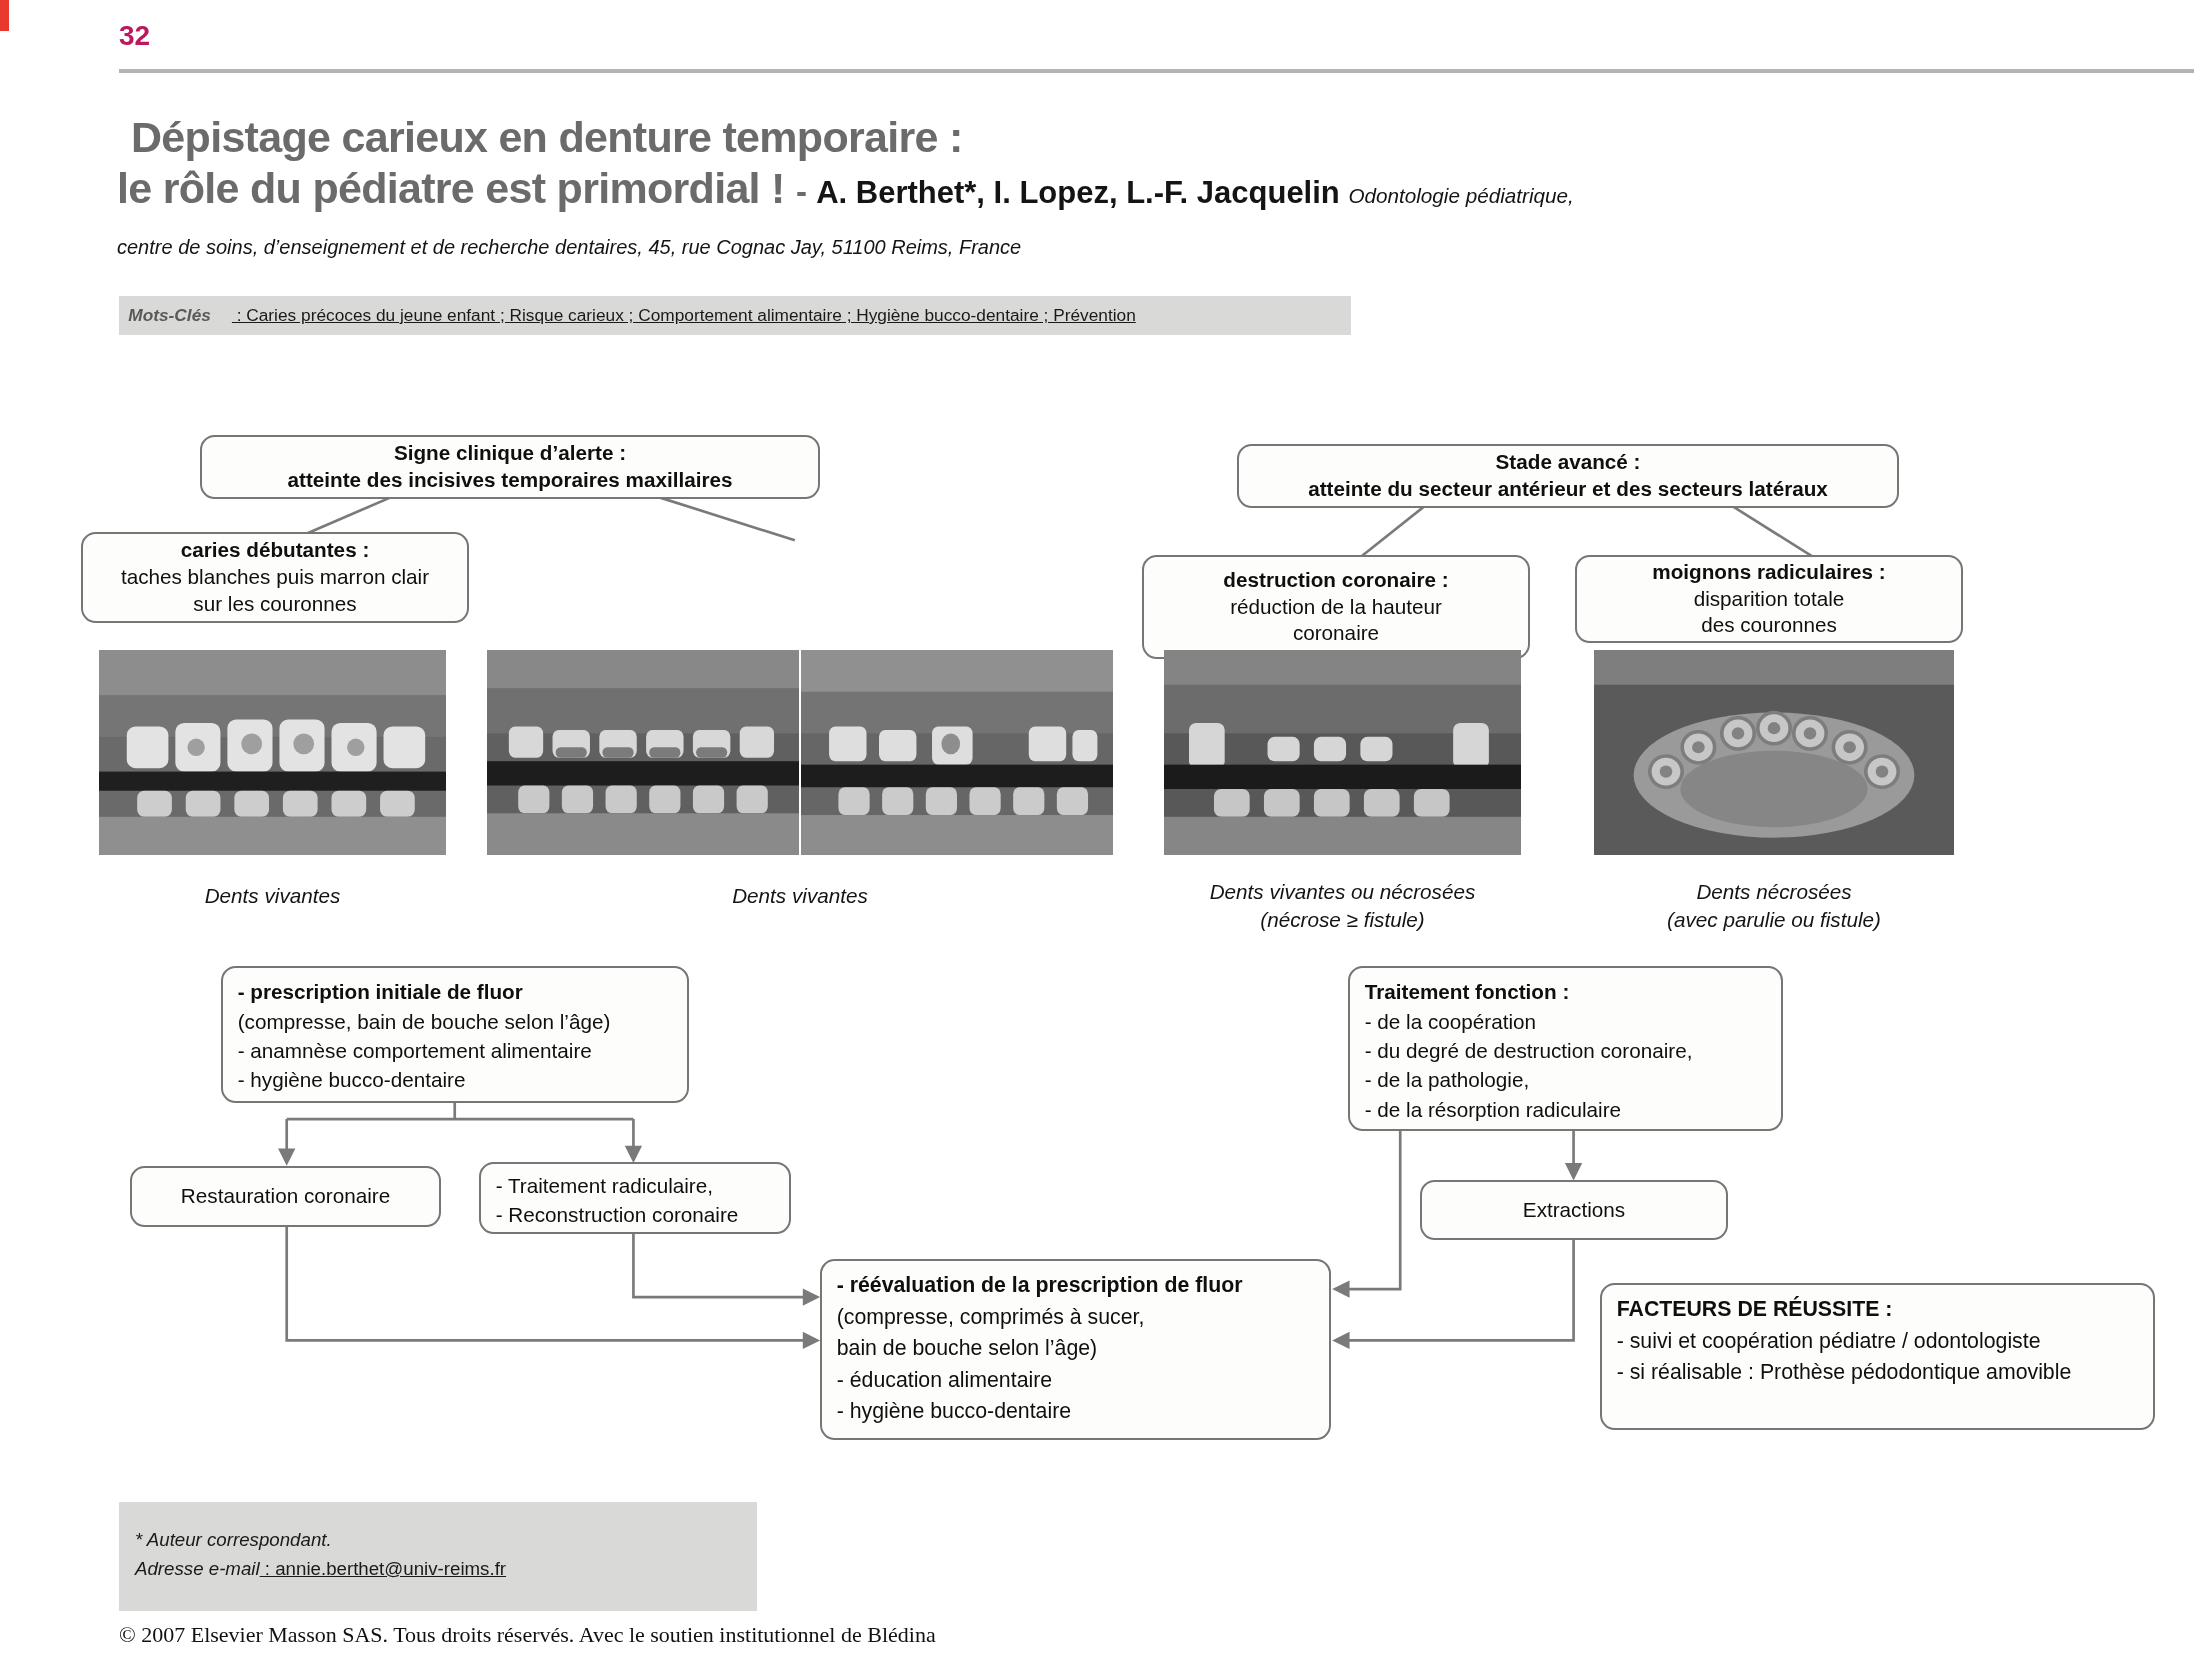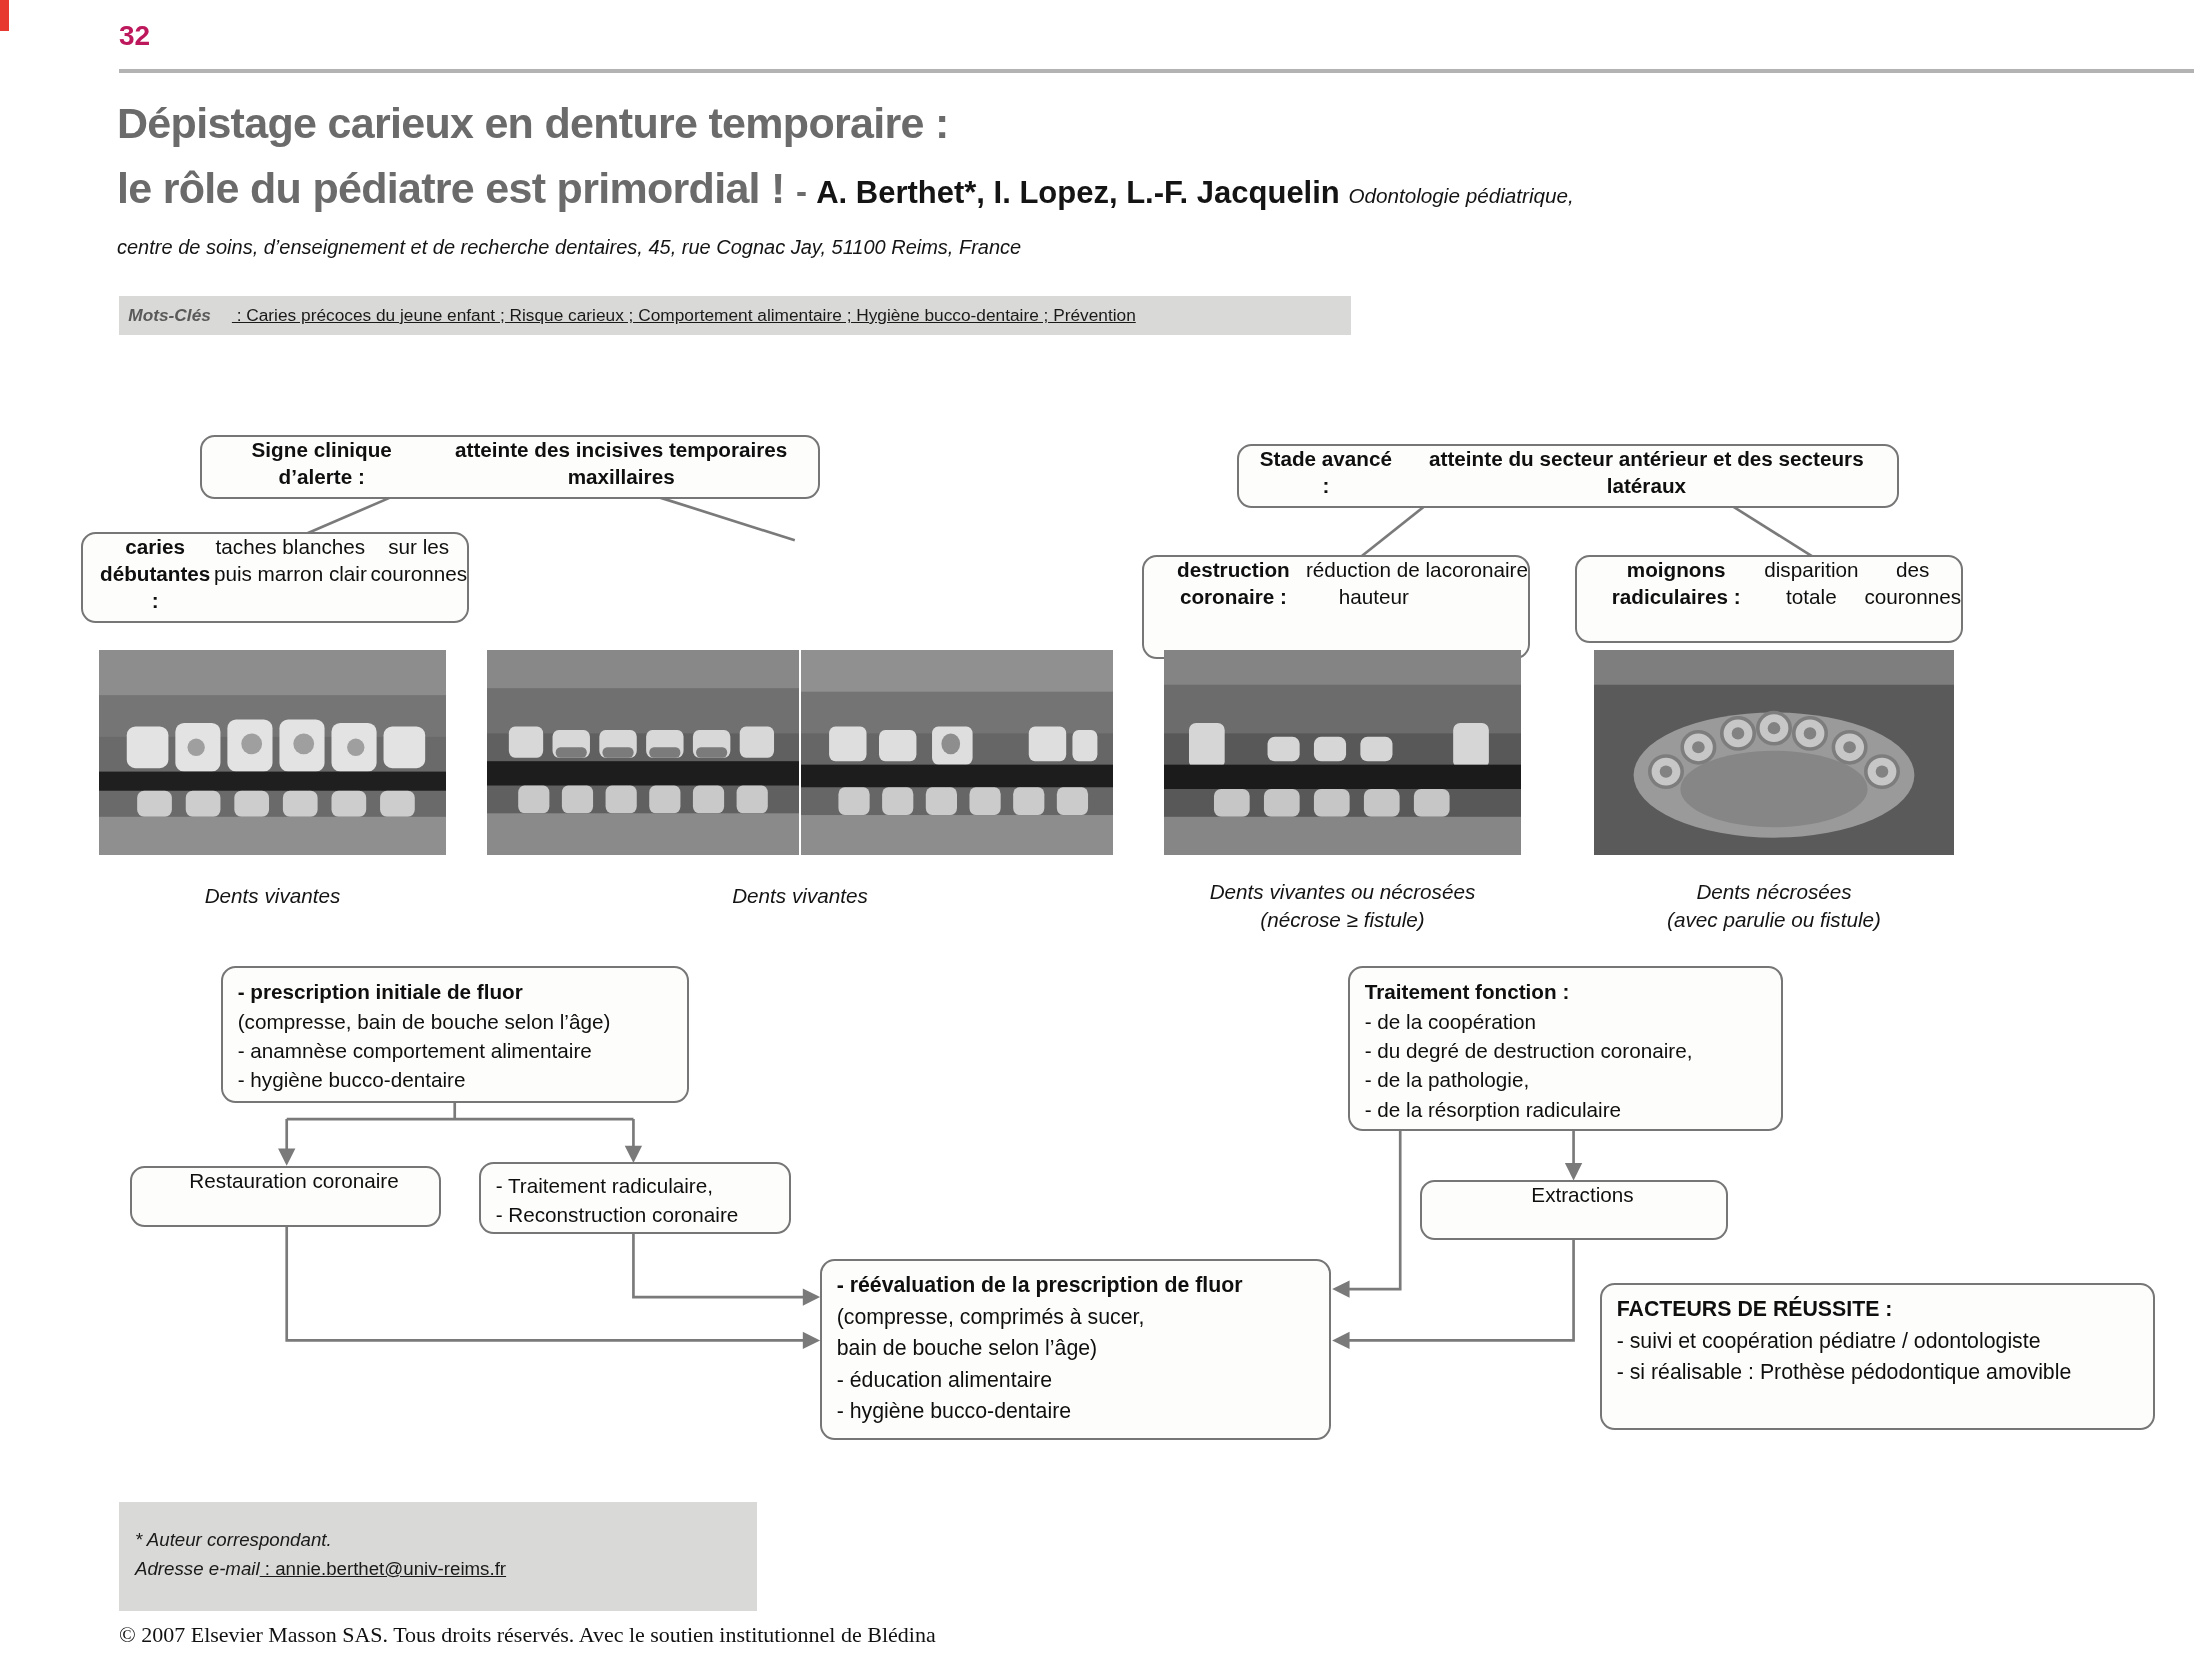--- a/index.html
+++ b/index.html
@@ -1,36 +1,36 @@
 <!DOCTYPE html>
 <html style="font-size:10.7px"><head>
 <meta charset="utf-8">
 <style>
   html,body{margin:0;padding:0;background:#ffffff;}
   .page{position:relative;width:2205px;height:1654px;background:#ffffff;
         font-family:"Liberation Sans",sans-serif;color:#111;overflow:hidden;}
   .red-bar{position:absolute;left:0;top:0;width:9.3px;height:31px;background:#e8392f;}
   .page-number{position:absolute;left:119px;top:20px;font-size:28px;font-weight:700;color:#be185d;}
   .top-rule{position:absolute;left:119px;top:69px;width:2075px;height:4px;background:#b3b3b3;}
-  .title-l1{position:absolute;left:117px;top:99px;margin:0;font-size:43px;font-weight:700;
+  .title-l1{position:absolute;left:117px;top:99px;margin:14px;font-size:43px;font-weight:700;
             color:#6b6b6b;letter-spacing:-0.7px;white-space:nowrap;}
   .title-l2{position:absolute;left:117px;top:164px;white-space:nowrap;}
   .t-gray{font-size:43px;font-weight:700;color:#6b6b6b;letter-spacing:-0.7px;}
   .t-dash{font-size:33px;font-weight:700;color:#6b6b6b;}
   .t-authors{font-size:31px;font-weight:700;color:#141414;}
   .t-affil{font-size:20.7px;font-style:italic;color:#141414;}
   .affil-line{position:absolute;left:117px;top:236px;font-size:20px;font-style:italic;color:#141414;}
   .keywords{position:absolute;left:119px;top:296px;width:1232px;height:39px;background:#d9d9d7;
             display:flex;align-items:center;padding-left:9.3px;box-sizing:border-box;font-size:17.3px;gap:21px;}
   .kw-label{font-weight:700;font-style:italic;color:#5a5a5a;white-space:pre;}
   .kw-text{color:#1a1a1a;white-space:pre;text-decoration:underline;}
   .connectors{position:absolute;left:0;top:0;pointer-events:none;}
   .fbox{position:absolute;background:#fdfdfb;border:2.7px solid #767676;border-radius:14.7px;
         box-sizing:border-box;font-size:20.7px;color:#0f0f0f;}
-  .fbox-c{display:flex;flex-direction:row;justify-content:center;text-align:center;padding-left:17px;}
+  .fbox-c{display:flex;flex-direction:column;justify-content:center;text-align:center;}
   .fbox-l{padding:9.3px 14.7px;}
   .fbox-c .ln{line-height:1.3;}
   .fbox-l .ln{line-height:1.42;}
   .lg{font-size:21.3px;}
   .lg .ln{line-height:1.48;}
   .bold{font-weight:700;}
   .photo{position:absolute;background:#5c5c5c;}
   .photo svg{display:block;width:100%;height:100%;}
   .caption{position:absolute;text-align:center;font-style:italic;font-size:20.7px;color:#141414;line-height:1.35;}
   .footnote{position:absolute;left:119px;top:1502px;width:638px;height:109px;background:#d9d9d7;

